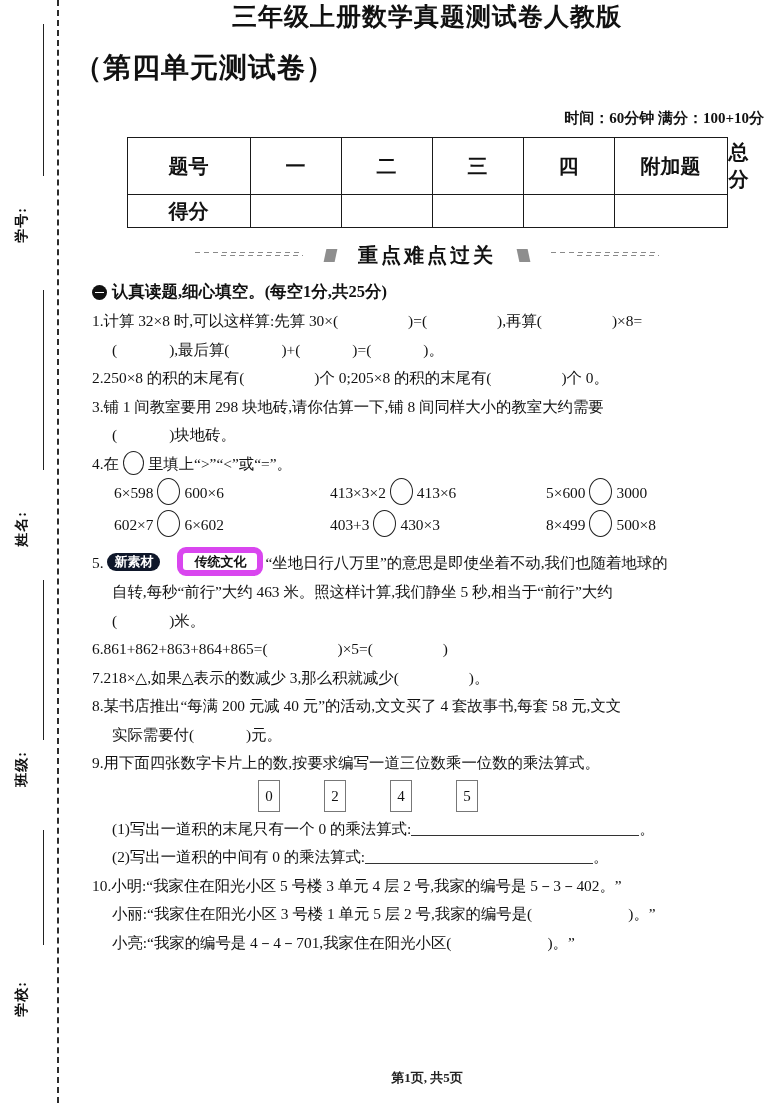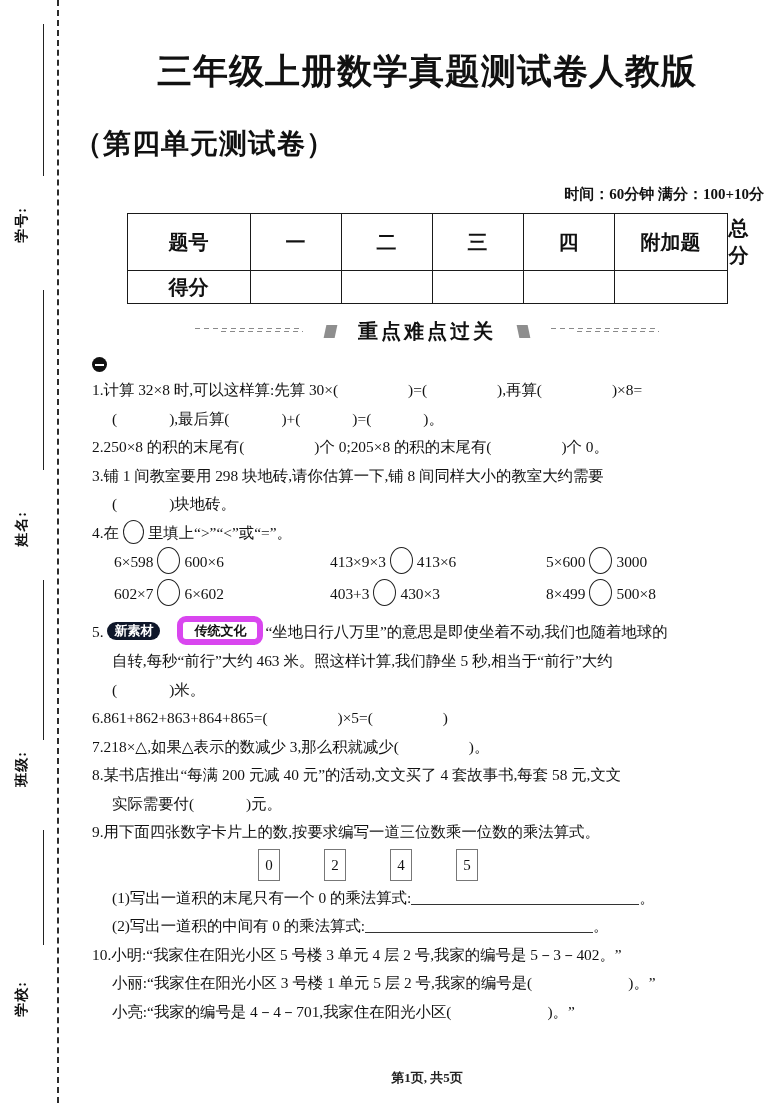--- a/index.html
+++ b/index.html
@@ -49,24 +49,23 @@
   }
 
   
   .page {
     position: absolute;
     left: 74px; top: 0;
     width: 706px; height: 1103px;
   }
 
   .title-main {
-    margin: 14px;
-    padding-top: 34px;
+    margin: 0;
     text-align: center;
-    font-size: 35px;
+    font-size: 25px;
     font-weight: 700;
     letter-spacing: 1px;
     font-family: "Liberation Serif", "DejaVu Serif", serif;
   }
   .title-sub {
     margin: 0;
     padding-top: 16px;
     text-align: left;
     font-size: 28px;
     font-weight: 700;
@@ -318,20 +317,21 @@
     <span class="banner-dash">
         <i class="d1"></i>
         <i class="d2"></i>
       </span>
   </div>
 
   <div class="qwrap">
 
     <div class="sec-head">
       <span class="circ-num"></span>
+      <span>认真读题,细心填空。(每空1分,共25分)</span>
     </div>
 
     <div class="q">
       <span>1.</span><span>计算 32×8 时,可以这样算:先算 30×(</span><span class="blank b-l"></span><span>)=(</span><span class="blank b-l"></span><span>),再算(</span><span class="blank b-l"></span><span>)×8=</span>
     </div>
     <div class="q indent">
       <span>(</span><span class="blank b-m"></span><span>),最后算(</span><span class="blank b-m"></span><span>)+(</span><span class="blank b-m"></span><span>)=(</span><span class="blank b-m"></span><span>)。</span>
     </div>
 
     <div class="q">
@@ -343,21 +343,21 @@
     </div>
     <div class="q indent">
       <span>(</span><span class="blank b-m"></span><span>)块地砖。</span>
     </div>
 
     <div class="q">
       <span>4.</span><span>在</span><span class="oval sm"></span><span>里填上“&gt;”“&lt;”或“=”。</span>
     </div>
     <div class="cmp-row">
       <div class="cmp-item"><span>6×598</span><span class="oval"></span><span>600×6</span></div>
-      <div class="cmp-item"><span>413×9×3</span><span class="oval"></span><span>413×6</span></div>
+      <div class="cmp-item"><span>413×3×2</span><span class="oval"></span><span>413×6</span></div>
       <div class="cmp-item"><span>5×600</span><span class="oval"></span><span>3000</span></div>
     </div>
     <div class="cmp-row">
       <div class="cmp-item"><span>602×7</span><span class="oval"></span><span>6×602</span></div>
       <div class="cmp-item"><span>403+3</span><span class="oval"></span><span>430×3</span></div>
       <div class="cmp-item"><span>8×499</span><span class="oval"></span><span>500×8</span></div>
     </div>
 
     <div class="q" style="margin-top:7px">
       <span>5.</span>

